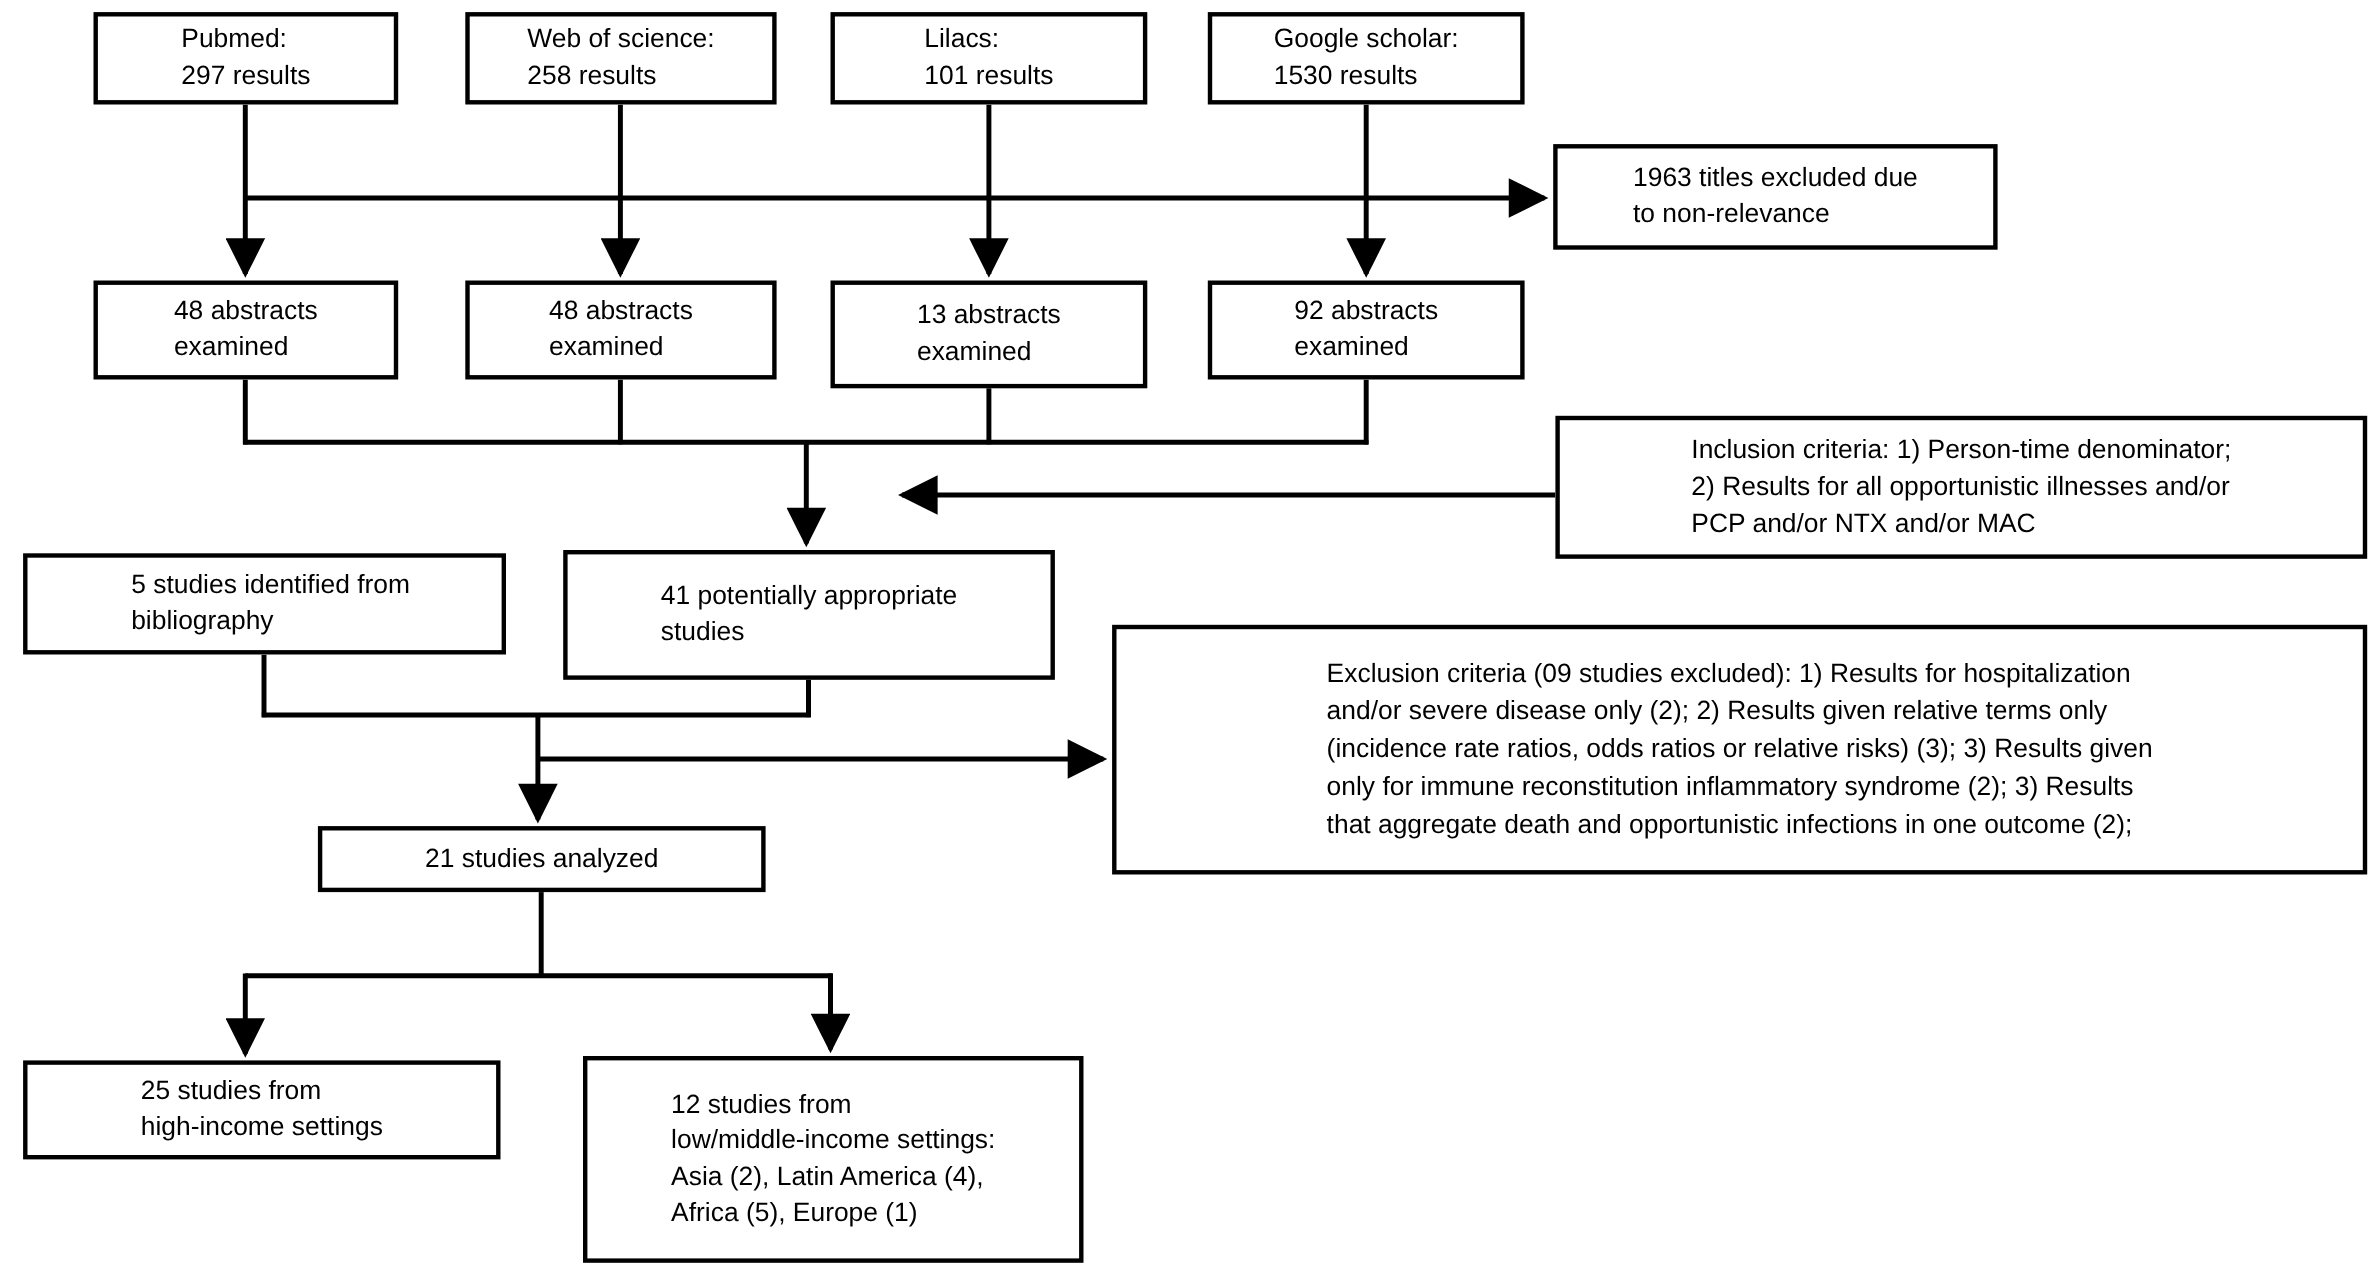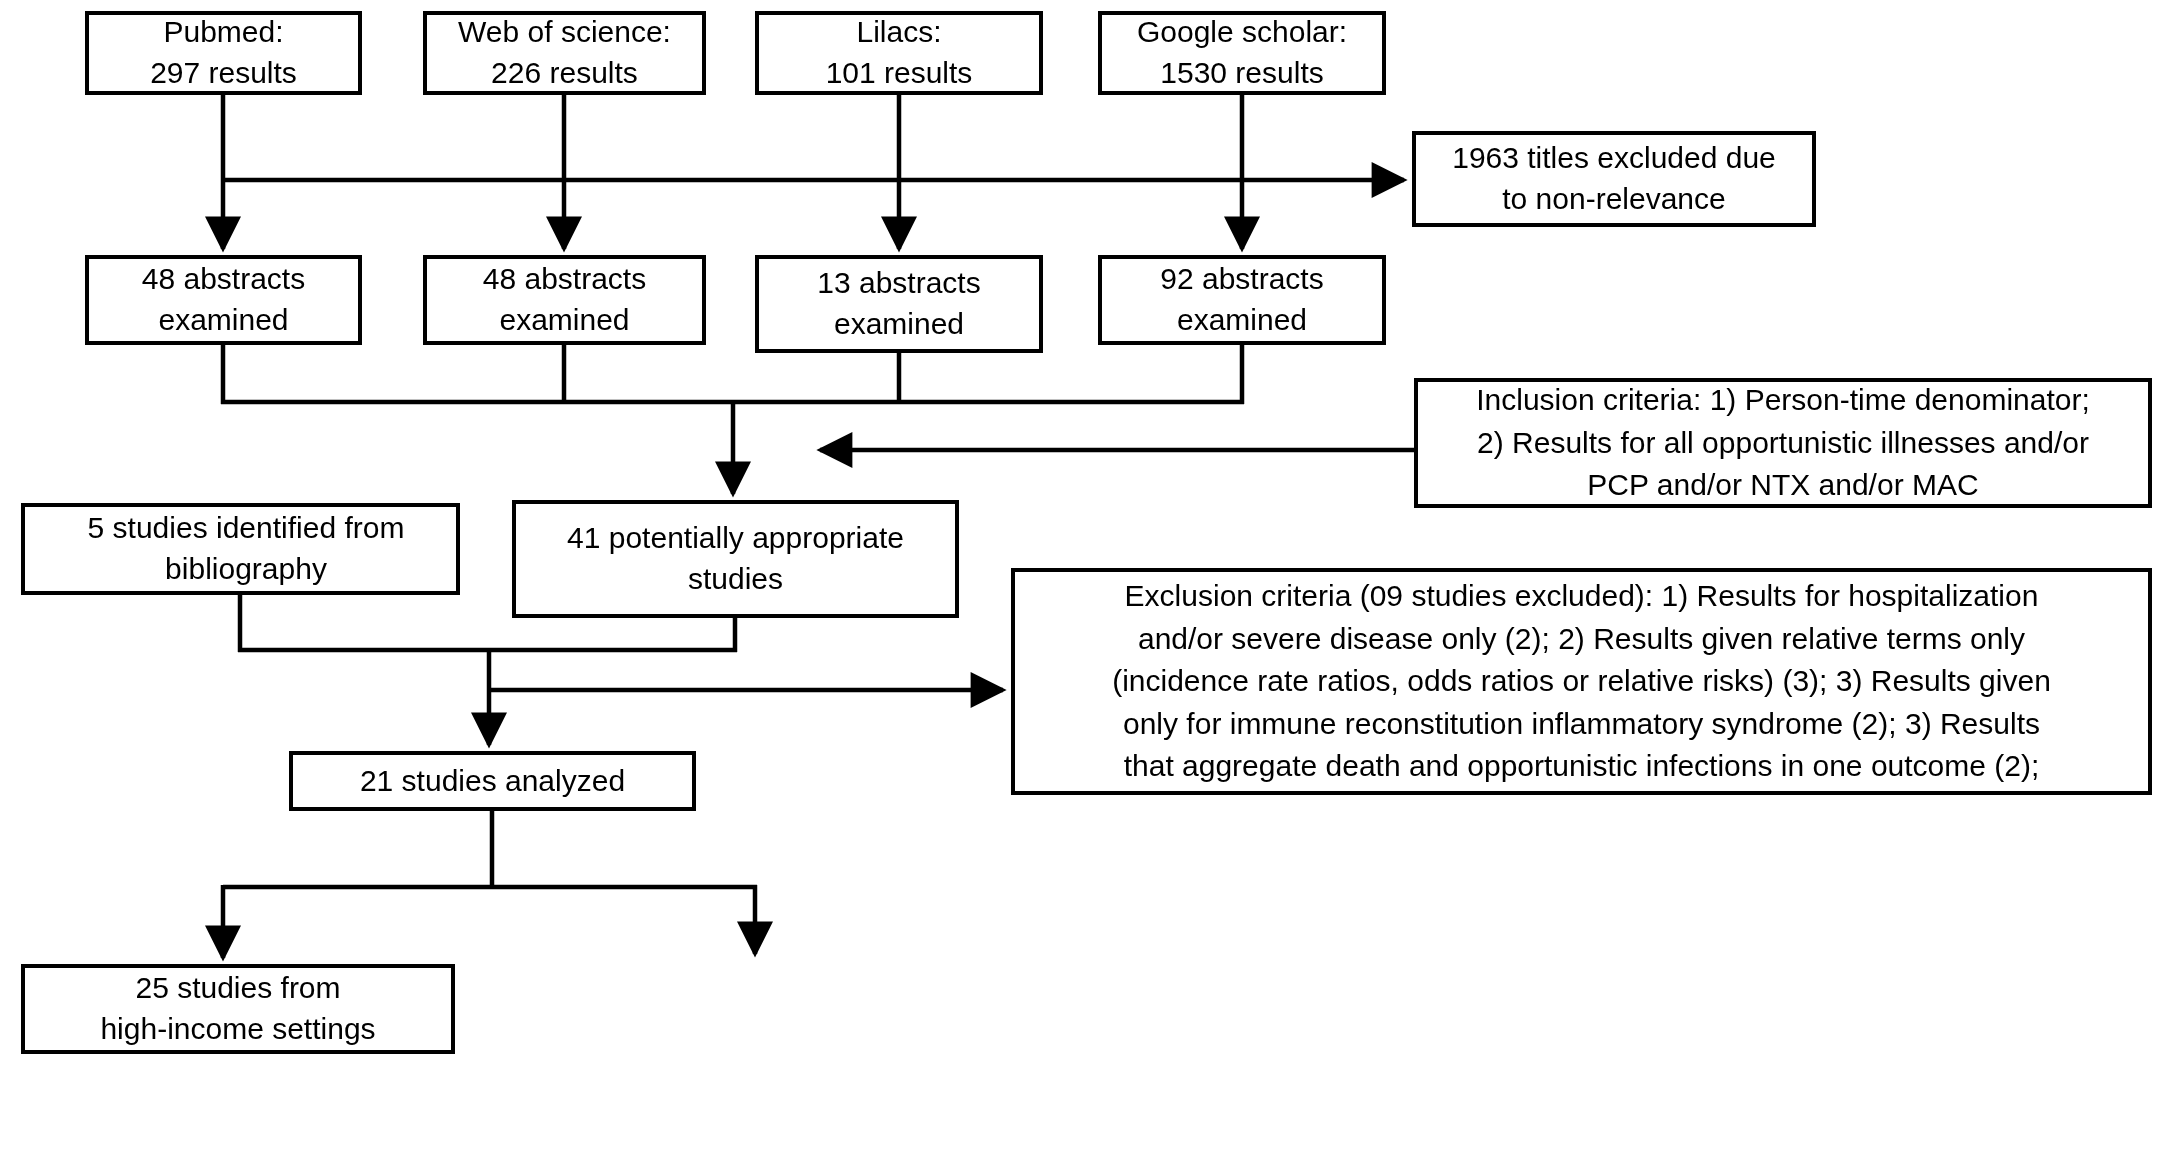--- a/index.html
+++ b/index.html
@@ -14,23 +14,22 @@
   svg.wires { position: absolute; left: 0; top: 0; width: 2160px; height: 1150px; }
   .box {
     position: absolute;
     box-sizing: border-box;
     border: 4px solid #000000;
     background: #ffffff;
     color: #000000;
     display: flex;
     align-items: center;
     justify-content: center;
-    text-align: center;
     white-space: pre-line;
-    font-size: 30px;
+    font-size: 24px;
     line-height: 1.36;
     padding: 2px 8px;
   }
   .box.wide { line-height: 1.42; padding: 2px 22px; }
 </style>
 </head>
 <body>
 
 <div class="canvas">
 
@@ -69,21 +68,21 @@
       <line x1="492" y1="810" x2="492" y2="889"></line>
       <line x1="223" y1="887" x2="757" y2="887"></line>
       <line x1="223" y1="885" x2="223" y2="958" marker-end="url(#arr)"></line>
       <line x1="755" y1="885" x2="755" y2="954" marker-end="url(#arr)"></line>
     </g>
   </svg>
 
   <div class="box" style="left:85px; top:11px; width:277px; height:84px;">Pubmed:
 297 results</div>
   <div class="box" style="left:423px; top:11px; width:283px; height:84px;">Web of science:
-226 results</div>
+258 results</div>
   <div class="box" style="left:755px; top:11px; width:288px; height:84px;">Lilacs:
 101 results</div>
   <div class="box" style="left:1098px; top:11px; width:288px; height:84px;">Google scholar:
 1530 results</div>
 
   <div class="box" style="left:1412px; top:131px; width:404px; height:96px;">1963 titles excluded due
 to non-relevance</div>
 
   <div class="box" style="left:85px; top:255px; width:277px; height:90px;">48 abstracts
 examined</div>
@@ -106,14 +105,18 @@
   <div class="box wide" style="left:1011px; top:568px; width:1141px; height:227px;">Exclusion criteria (09 studies excluded): 1) Results for hospitalization
 and/or severe disease only (2); 2) Results given relative terms only
 (incidence rate ratios, odds ratios or relative risks) (3); 3) Results given
 only for immune reconstitution inflammatory syndrome (2); 3) Results
 that aggregate death and opportunistic infections in one outcome (2);</div>
 
   <div class="box" style="left:289px; top:751px; width:407px; height:60px;">21 studies analyzed</div>
 
   <div class="box" style="left:21px; top:964px; width:434px; height:90px;">25 studies from
 high-income settings</div>
+  <div class="box" style="left:530px; top:960px; width:455px; height:188px;">12 studies from
+low/middle-income settings:
+Asia (2), Latin America (4),
+Africa (5), Europe (1)</div>
 
 </div>
 
 </body></html>

